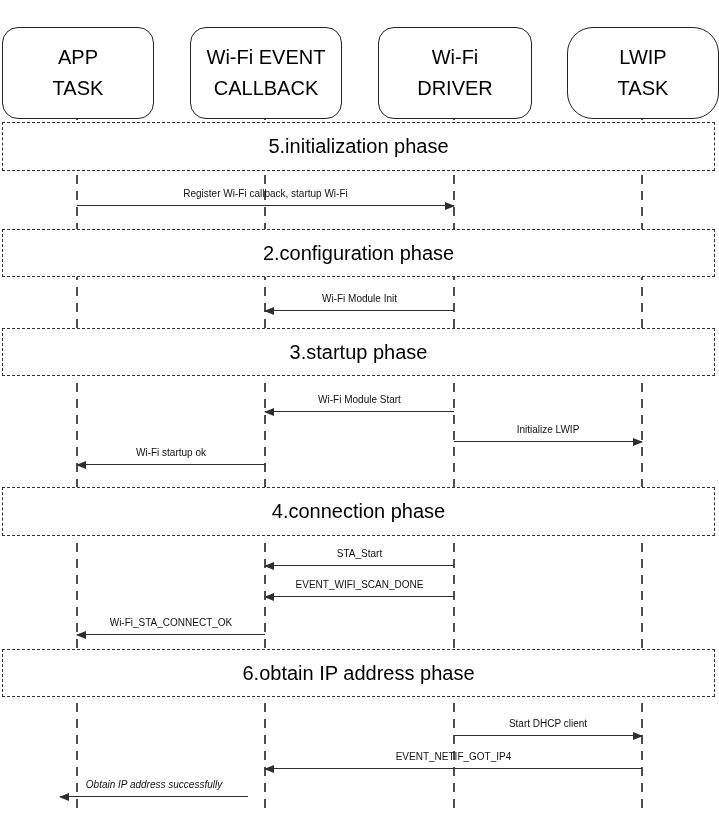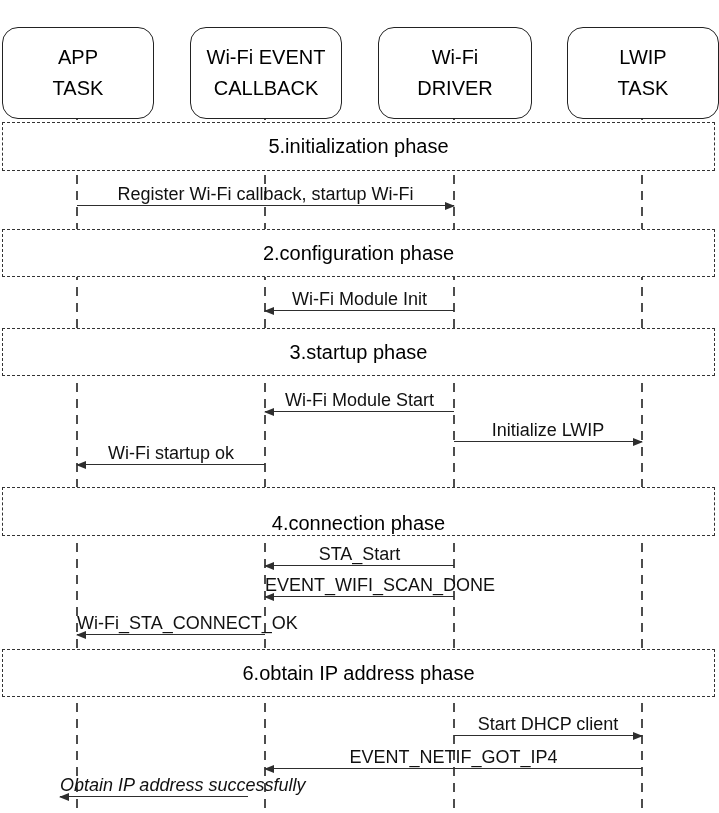--- a/index.html
+++ b/index.html
@@ -27,21 +27,21 @@
     text-align: center;
     font-size: 20px;
     line-height: 1.55;
     white-space: pre-line;
     z-index: 4;
     margin-top: 24px;
   }
   .actor.a1 { left: 2px;   width: 150px; }
   .actor.a2 { left: 190px; width: 150px; }
   .actor.a3 { left: 378px; width: 152px; }
-  .actor.a4 { left: 567px; width: 150px; }
+  .actor.a4 { left: 567px; width: 150px; border-radius: 26px; }
 
   
   .lifeline {
     position: absolute;
     top: 95px;
     height: 718px;
     width: 2px;
     background: repeating-linear-gradient(to bottom, #4d4d4d 0 9px, transparent 9px 16px);
     z-index: 1;
   }
@@ -67,29 +67,29 @@
     background: #ffffff;
     display: flex;
     align-items: center;
     justify-content: center;
     font-size: 20px;
     z-index: 2;
   }
   .p1 { top: 122px; height: 47px; }
   .p2 { top: 229px; height: 46px; }
   .p3 { top: 328px; height: 46px; }
-  .p4 { top: 487px; height: 47px; align-items: flex-end; }
+  .p4 { top: 487px; height: 47px; }
   .p5 { top: 649px; height: 46px; }
 
   
   .msg { position: absolute; z-index: 3; }
   .msg-label {
     height: 18px;
     line-height: 18px;
-    font-size: 18px;
+    font-size: 10px;
     text-align: center;
     white-space: nowrap;
     color: #111111;
   }
   .msg-line {
     position: relative;
     border-top: 1.5px solid #2e2e2e;
     margin-top: 2px;
   }
   .arr-r::after {

